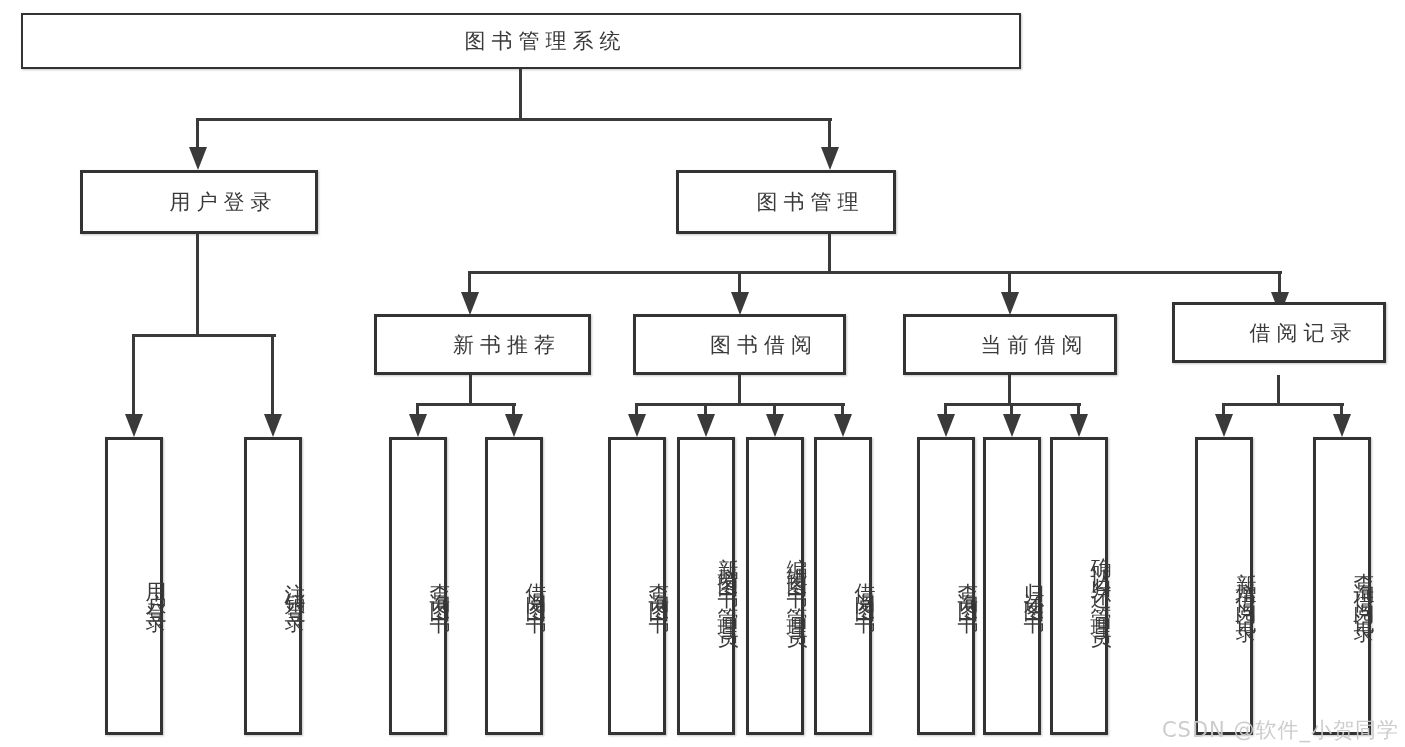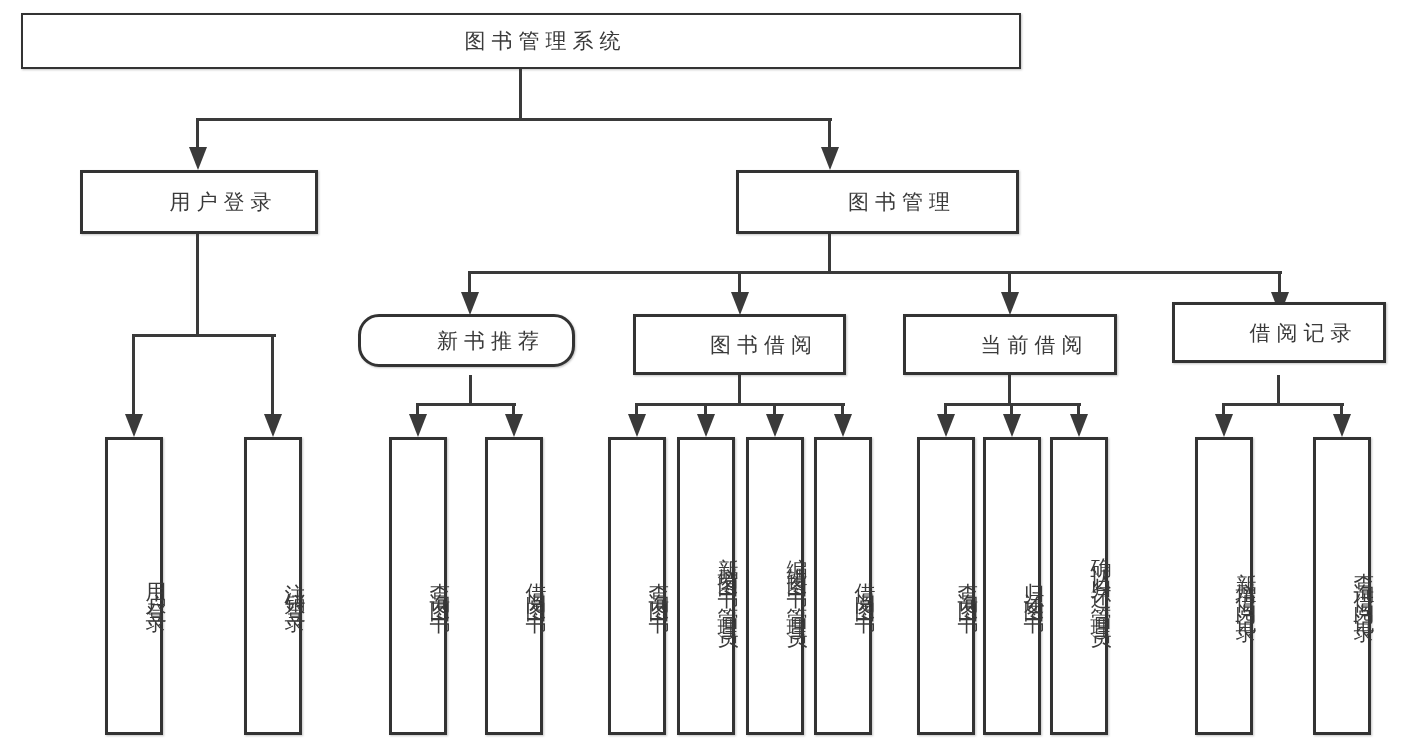--- a/index.html
+++ b/index.html
@@ -42,21 +42,21 @@
   <div class="vline" style="left:519px; top:69px; height:52px;"></div>
   <div class="hline" style="left:196px; top:118px; width:636px;"></div>
   <div class="stem" style="left:196px; top:118px; height:32px;"></div>
   <div class="ahead" style="left:189px; top:147px;"></div>
   <div class="stem" style="left:828px; top:118px; height:32px;"></div>
   <div class="ahead" style="left:821px; top:147px;"></div>
 
   <div class="box" style="left:80px; top:170px; width:238px; height:64px;">
     <span class="h-label">用户登录</span>
   </div>
-  <div class="box" style="left:736px; top:170px; width:283px; height:64px;">
+  <div class="box" style="left:676px; top:170px; width:220px; height:64px;">
     <span class="h-label">图书管理</span>
   </div>
 
   <div class="vline" style="left:196px; top:234px; height:103px;"></div>
   <div class="hline" style="left:132px; top:334px; width:144px;"></div>
   <div class="stem" style="left:132px; top:334px; height:82px;"></div>
   <div class="ahead" style="left:125px; top:414px;"></div>
   <div class="stem" style="left:271px; top:334px; height:82px;"></div>
   <div class="ahead" style="left:264px; top:414px;"></div>
 
@@ -64,21 +64,21 @@
   <div class="hline" style="left:468px; top:271px; width:814px;"></div>
   <div class="stem" style="left:468px; top:271px; height:24px;"></div>
   <div class="ahead" style="left:461px; top:292px;"></div>
   <div class="stem" style="left:738px; top:271px; height:24px;"></div>
   <div class="ahead" style="left:731px; top:292px;"></div>
   <div class="stem" style="left:1008px; top:271px; height:24px;"></div>
   <div class="ahead" style="left:1001px; top:292px;"></div>
   <div class="stem" style="left:1278px; top:271px; height:24px;"></div>
   <div class="ahead" style="left:1271px; top:292px;"></div>
 
-  <div class="box" style="left:358px; top:314px; width:217px; height:53px;border-radius:21px;">
+  <div class="box" style="left:374px; top:314px; width:217px; height:61px;">
     <span class="h-label">新书推荐</span>
   </div>
   <div class="box" style="left:903px; top:314px; width:214px; height:61px;">
     <span class="h-label">当前借阅</span>
   </div>
   <div class="box" style="left:633px; top:314px; width:213px; height:61px;">
     <span class="h-label">图书借阅</span>
   </div>
   <div class="box" style="left:1172px; top:302px; width:214px; height:61px;">
     <span class="h-label">借阅记录</span>
@@ -155,14 +155,15 @@
     <span class="v-label">确认归还（管理员）</span>
   </div>
 
   <div class="box leaf" style="left:1195px; top:437px; width:58px; height:298px;">
     <span class="v-label">新增借阅记录</span>
   </div>
   <div class="box leaf" style="left:1313px; top:437px; width:58px; height:298px;">
     <span class="v-label">查询借阅记录</span>
   </div>
 
+  <div class="watermark">CSDN @软件_小贺同学</div>
 
 </div>
 
 </body></html>

